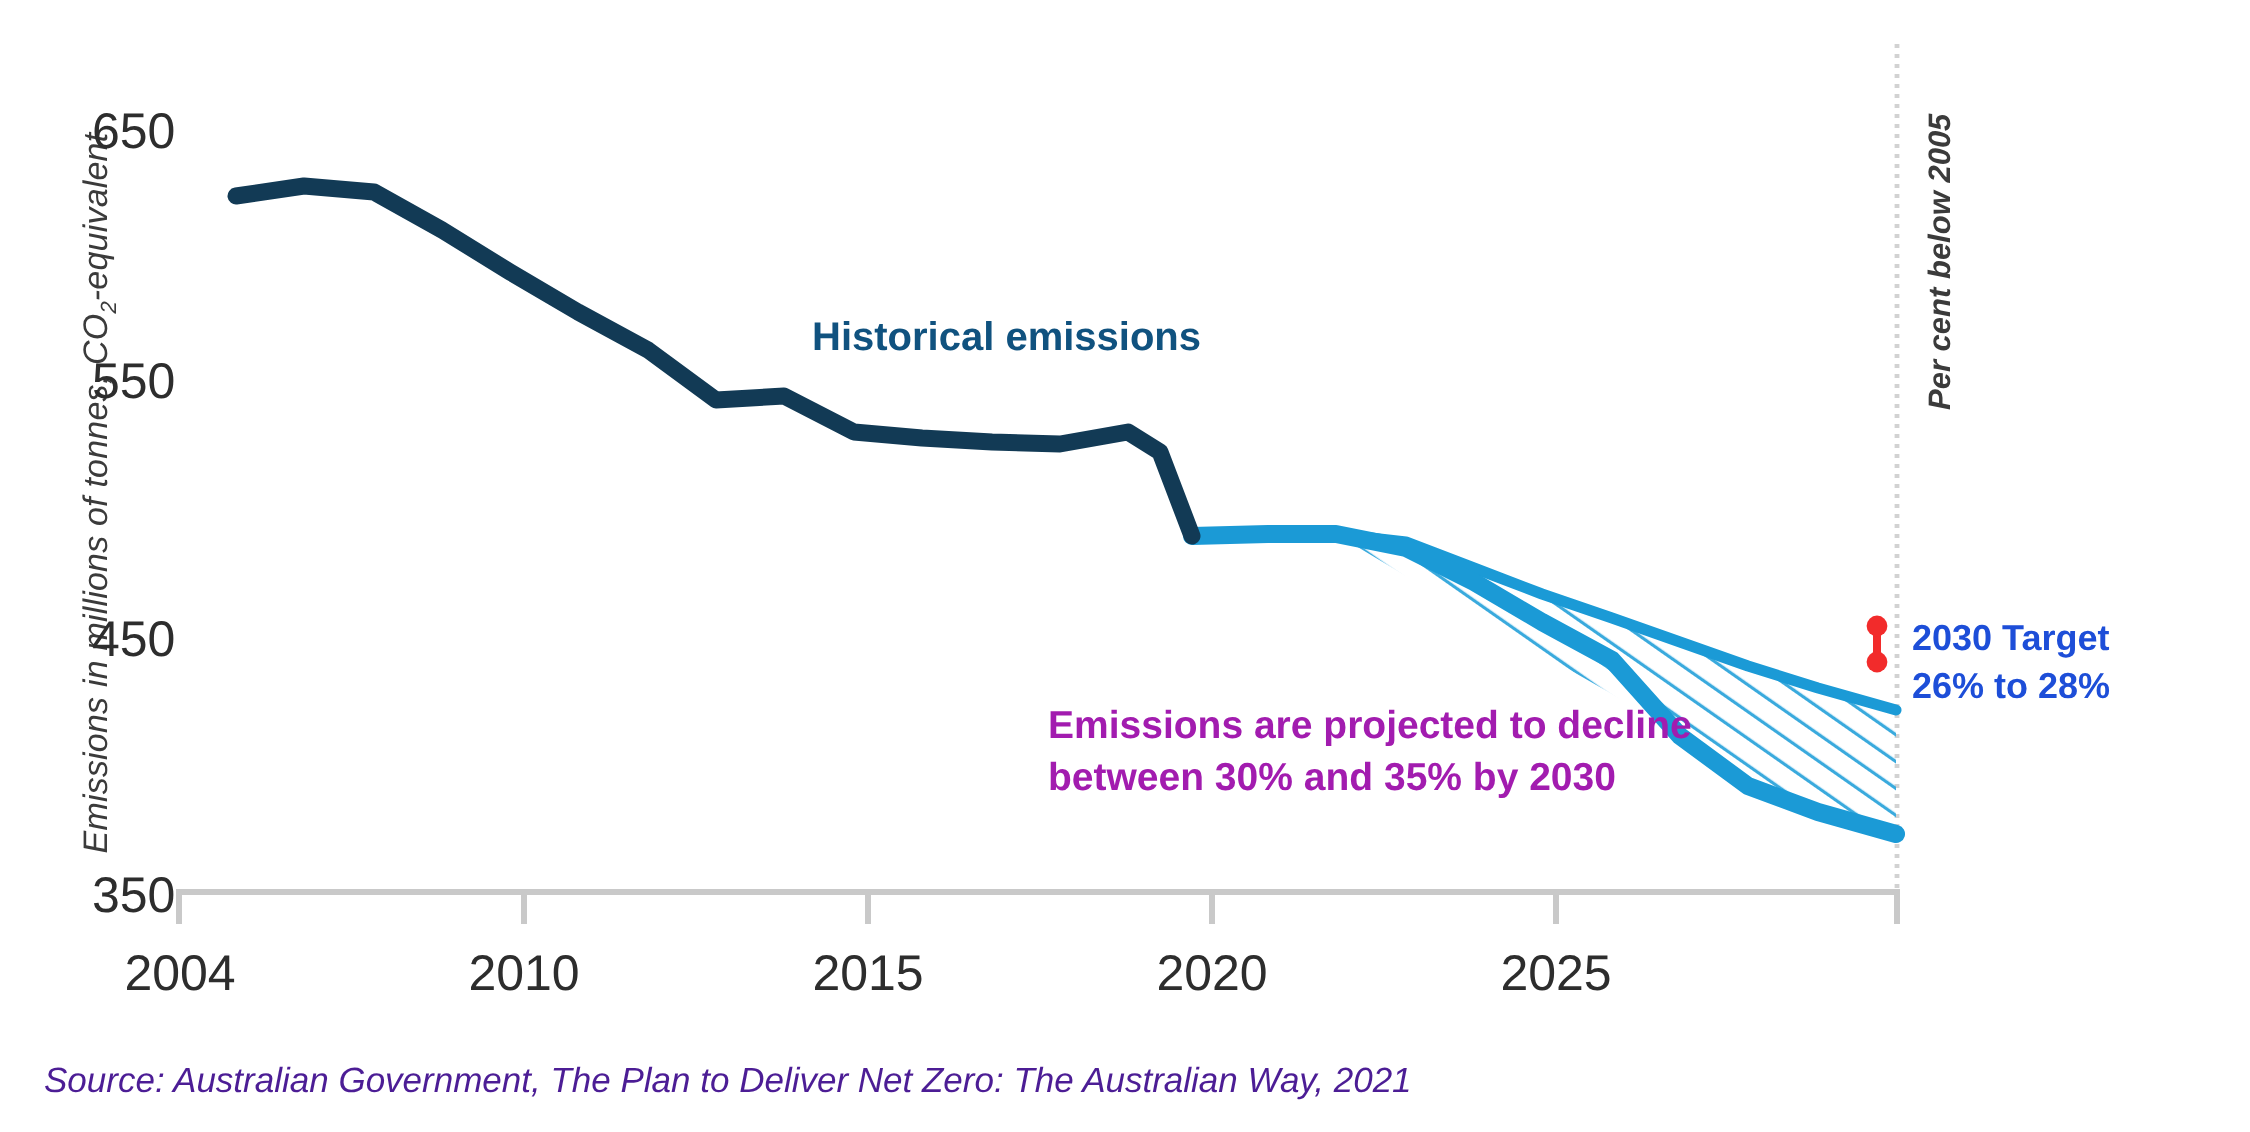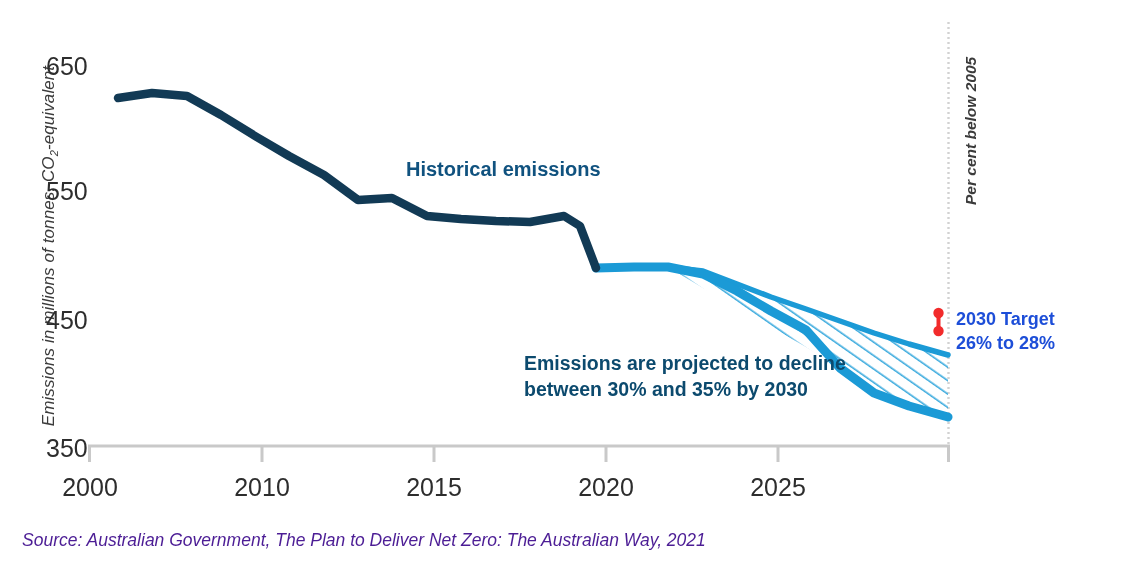--- a/index.html
+++ b/index.html
@@ -76,21 +76,21 @@
     top: 158px;
     font-size: 20px;
     font-weight: bold;
     color: #10527f;
   }
   #proj-label {
     left: 524px;
     top: 350px;
     font-size: 19.5px;
     font-weight: bold;
-    color: #0c4a6e;
+    color: #a21caf;
     line-height: 1.35;
   }
   #target-label {
     left: 956px;
     top: 307px;
     font-size: 18px;
     font-weight: bold;
     color: #1d4ed8;
     line-height: 1.35;
   }
@@ -142,21 +142,21 @@
 
   <div class="txt" id="ylabel"><span>Emissions in millions of tonnes, CO</span><sub>2</sub><span>-equivalent</span></div>
 
   <div class="txt" id="percent-below">Per cent below 2005</div>
 
   <div class="txt ytick" style="top:52px">650</div>
   <div class="txt ytick" style="top:177px">550</div>
   <div class="txt ytick" style="top:306px">450</div>
   <div class="txt ytick" style="top:434px">350</div>
 
-  <div class="txt xtick" style="left:30px">2000</div>
+  <div class="txt xtick" style="left:30px">2004</div>
   <div class="txt xtick" style="left:202px">2010</div>
   <div class="txt xtick" style="left:374px">2015</div>
   <div class="txt xtick" style="left:546px">2020</div>
   <div class="txt xtick" style="left:718px">2025</div>
 
   <div class="txt" id="hist-label">Historical emissions</div>
 
   <div class="txt" id="proj-label"><span>Emissions are projected to decline</span><br><span>between 30% and 35% by 2030</span></div>
 
   <div class="txt" id="target-label"><span>2030 Target</span><br><span>26% to 28%</span></div>

